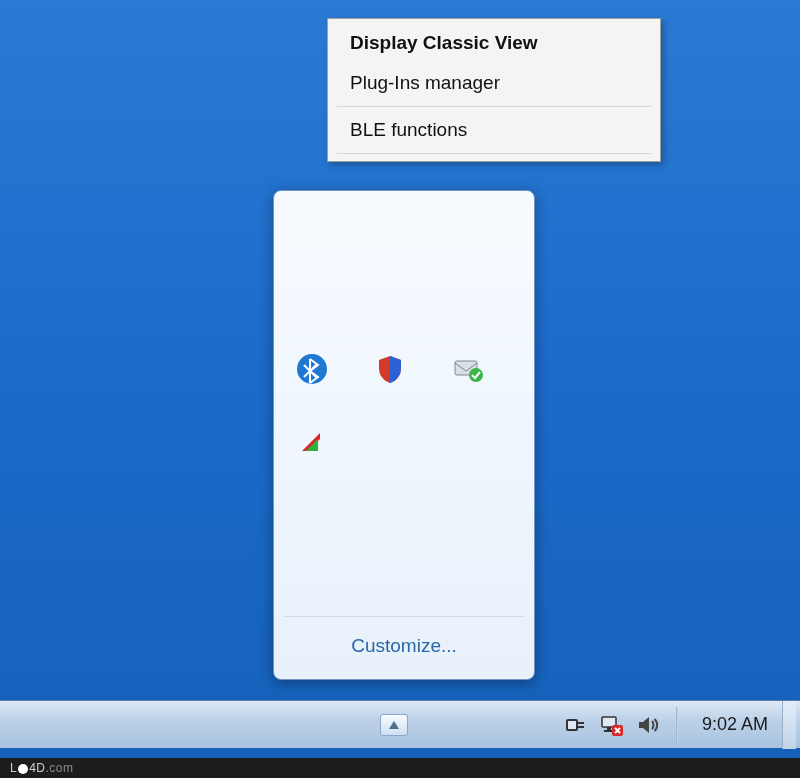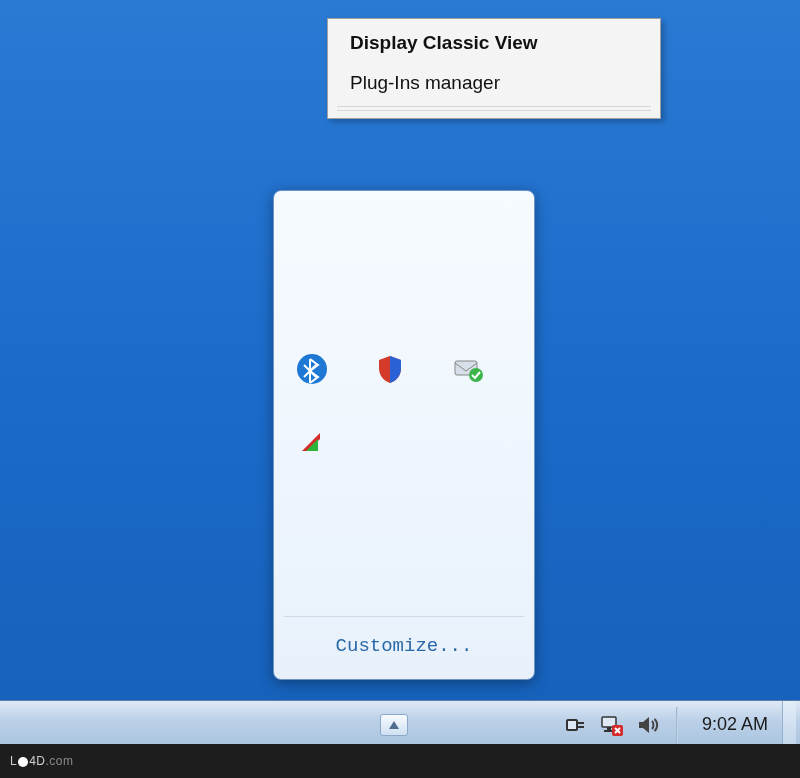--- a/index.html
+++ b/index.html
@@ -21,21 +21,20 @@
   top: 190px;
   left: 273px;
   width: 262px;
   height: 490px;
   background: linear-gradient(180deg, #f6fbff 0%, #e8f1fb 100%);
   border: 1px solid #6f95c3;
   border-radius: 8px;
   box-shadow: 0 3px 14px rgba(0,0,0,0.35);
   display: flex;
   flex-direction: column;
-  font-family: Liberation Mono, monospace;
 }
 .tray-icons {
   flex: 1;
   padding: 18px 22px;
   display: grid;
   grid-template-columns: repeat(3, 1fr);
   grid-template-rows: repeat(4, 48px);
   gap: 24px 18px;
   align-content: start;
 }
@@ -107,21 +106,21 @@
   border: 1px solid #8aa8c7;
   border-radius: 3px;
   display:flex; align-items:center; justify-content:center;
   cursor:pointer;
 }
 .taskbar-icons { display:flex; align-items:center; gap:12px; margin:0 10px; }
 .tbicon { width:24px; height:24px; cursor:pointer; display:flex; align-items:center; justify-content:center;}
 .clock { color:#1a1a1a; font-size:18px; padding:0 14px 0 18px; cursor:pointer;}
 .showdesk { width:14px; height:48px; border-left:1px solid #95b0cc; background:linear-gradient(180deg,#e3edf8,#c0d4e9); cursor:pointer;}
 .footer {
-  position:absolute; bottom:0; left:0; right:0; height:34px;
+  position:absolute; bottom:0; left:0; right:0; height:20px;
   background:#1d1d1d; color:#cfcfcf; font-family:Verdana,Arial,sans-serif;
   font-size:12px; display:flex; align-items:center; padding-left:10px;
   letter-spacing:0.5px;
 }
 .footer .dot{display:inline-block;width:10px;height:10px;border-radius:50%;background:#fff;margin:0 1px;vertical-align:middle;}
 </style>
 </head>
 <body>
 
 <div class="desktop"></div>
@@ -157,20 +156,21 @@
     </div>
   </div>
   <div class="tray-divider"></div>
   <div class="tray-customize">Customize...</div>
 </div>
 
 <div class="context-menu">
   <div class="menu-item bold">Display Classic View</div>
   <div class="menu-item">Plug-Ins manager</div>
   <div class="menu-sep"></div>
+  <div class="menu-item">BLE functions</div>
   <div class="menu-sep"></div>
 </div>
 
 <div class="taskbar">
   <div class="taskbar-left">
     <div class="tray-arrow">
       <svg width="12" height="10" viewBox="0 0 12 10">
           <polygon points="6,1 11,9 1,9" fill="#506e8e"></polygon>
         </svg>
     </div>

